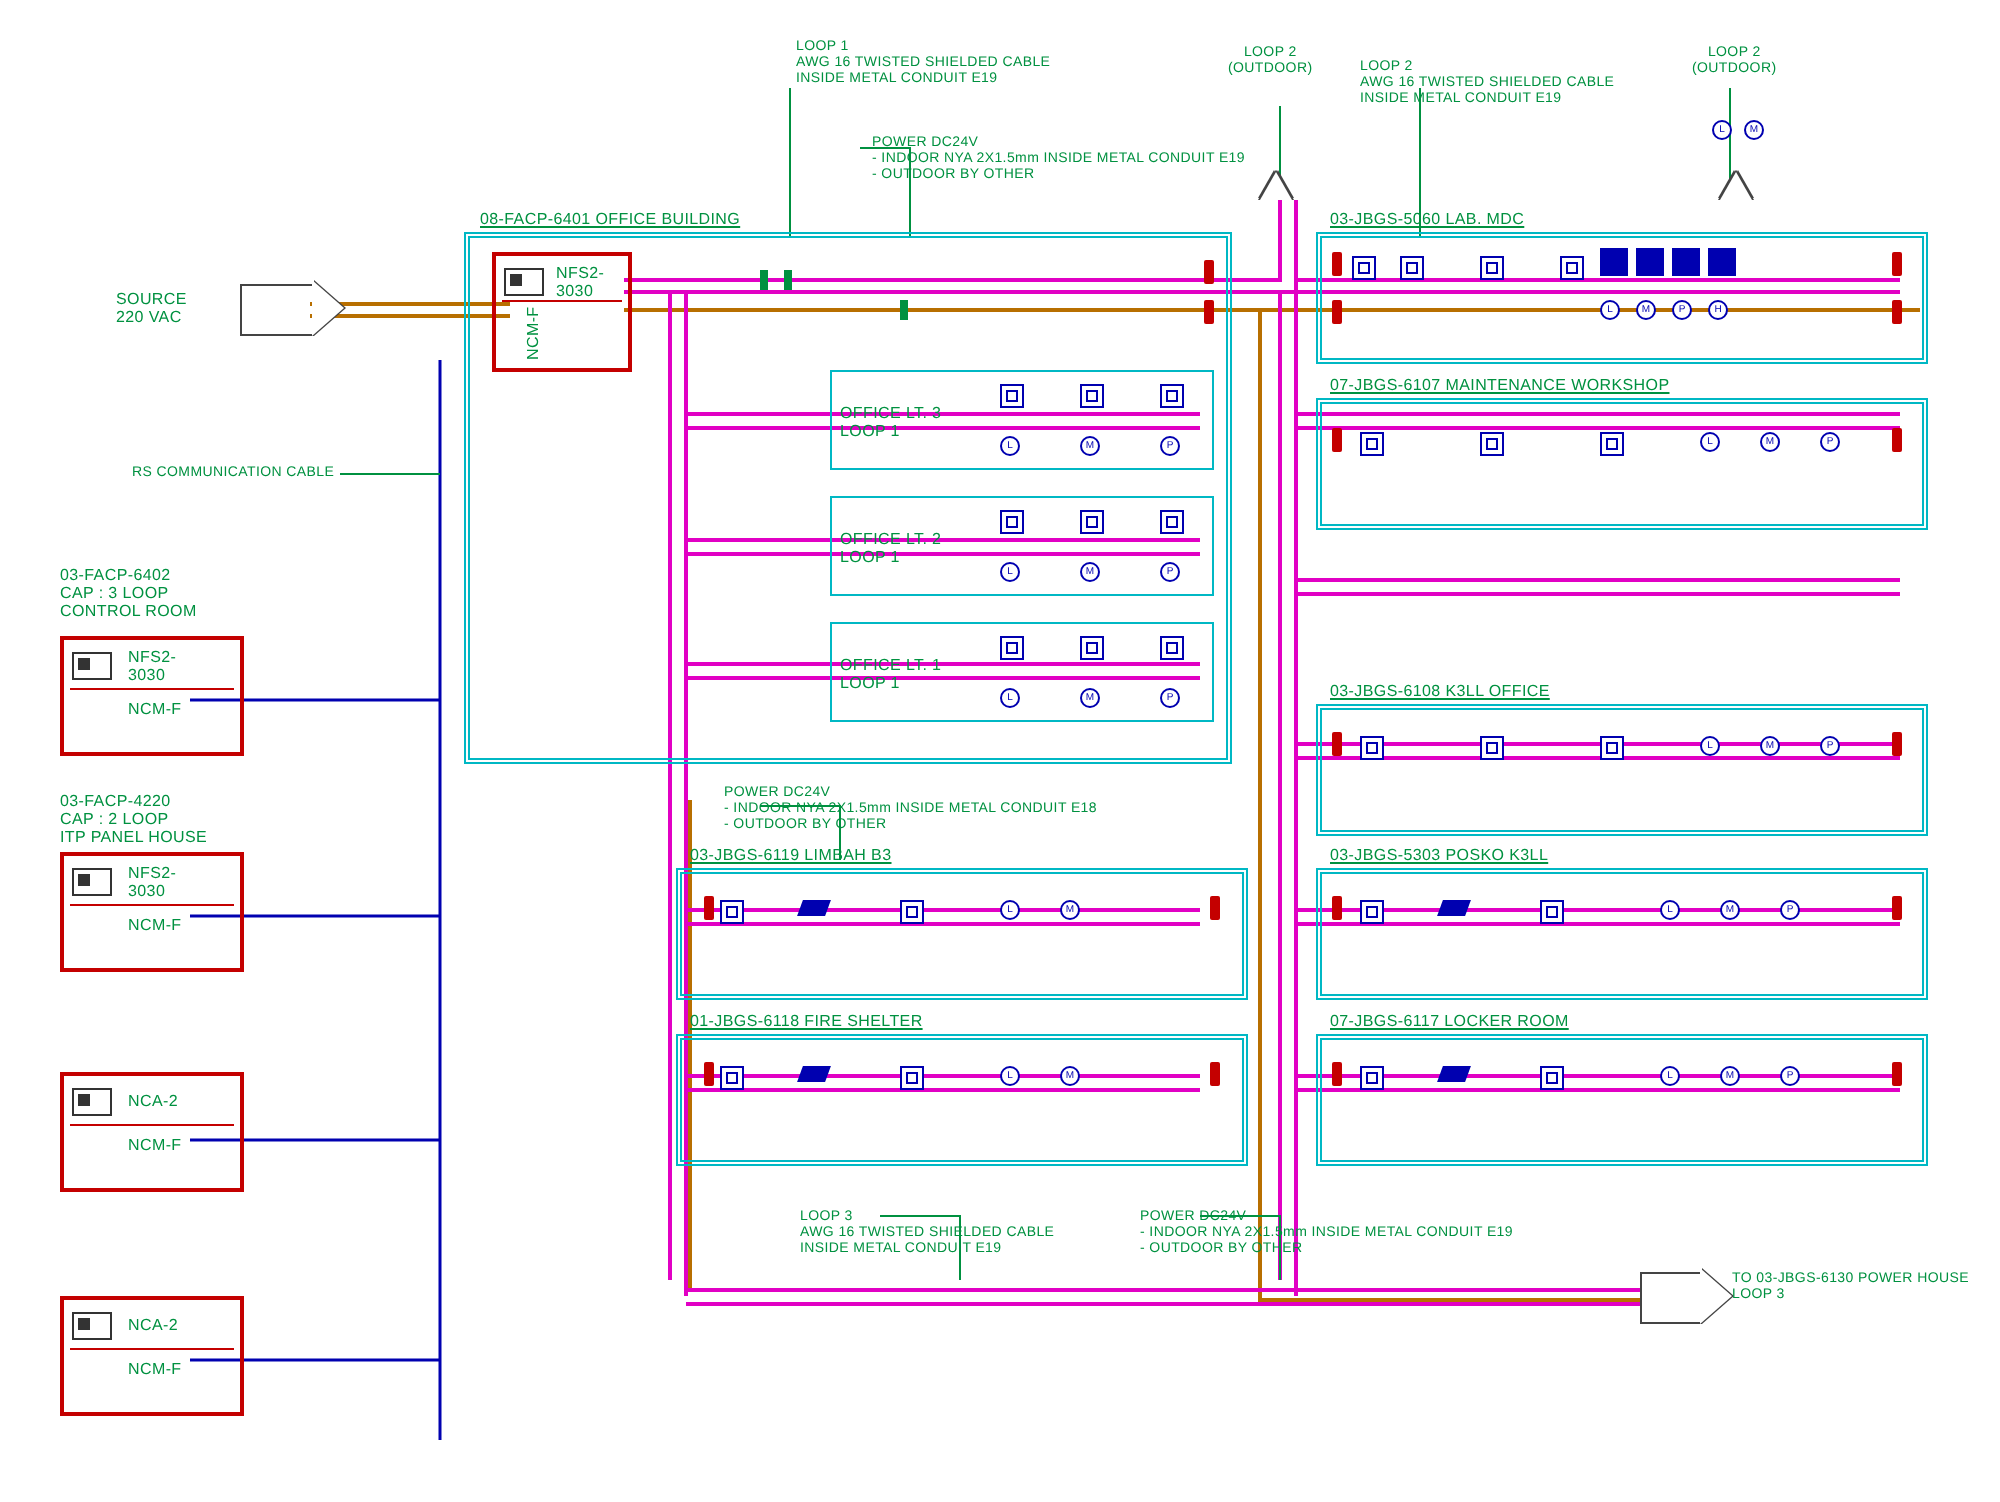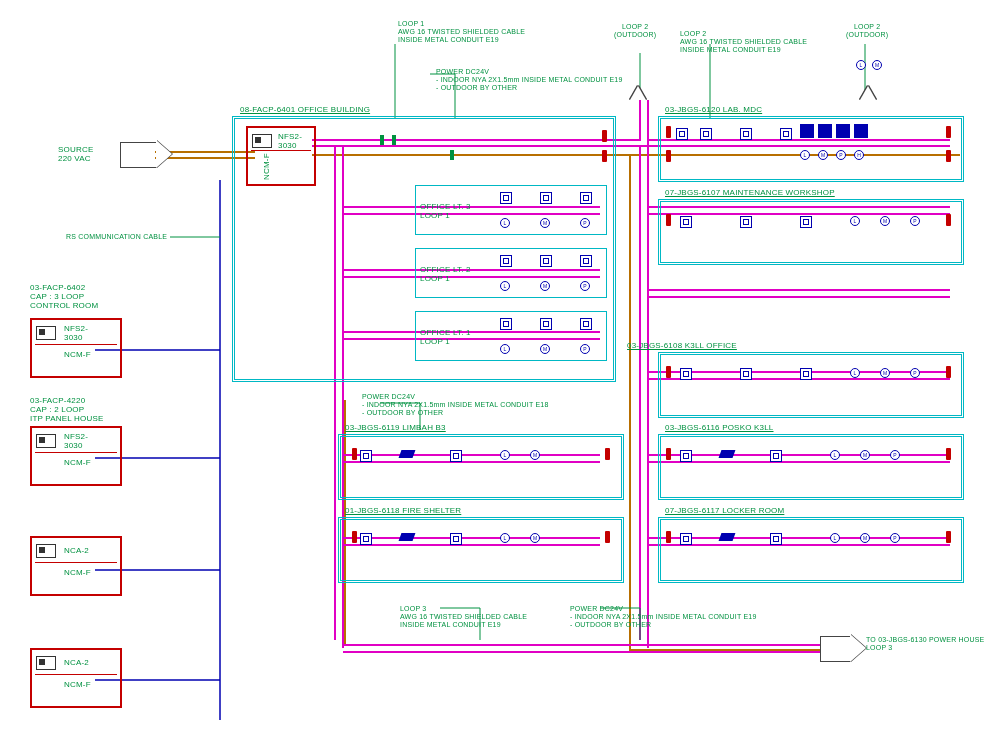--- a/index.html
+++ b/index.html
@@ -177,30 +177,30 @@
 <div class="dev-red" style="left:605px;top:448px"></div>
 
 <div class="dev-sq" style="left:360px;top:533px"></div>
 <div class="dev-blue-par" style="left:400px;top:533px"></div>
 <div class="dev-sq" style="left:450px;top:533px"></div>
 <div class="dot" style="left:500px;top:533px">L</div>
 <div class="dot" style="left:530px;top:533px">M</div>
 <div class="dev-red" style="left:352px;top:531px"></div>
 <div class="dev-red" style="left:605px;top:531px"></div>
 
-<div class="lbl ul" style="left:665px;top:105px">03-JBGS-6120 LAB. MDC</div>
+<div class="lbl ul" style="left:665px;top:105px">03-JBGS-5060 LAB. MDC</div>
 <div class="box-cyan-dbl" style="left:658px;top:116px;width:300px;height:60px"></div>
 
 <div class="lbl ul" style="left:665px;top:188px">07-JBGS-6107 MAINTENANCE WORKSHOP</div>
 <div class="box-cyan-dbl" style="left:658px;top:199px;width:300px;height:60px"></div>
 
-<div class="lbl ul" style="left:627px;top:341px">03-JBGS-6108 K3LL OFFICE</div>
+<div class="lbl ul" style="left:665px;top:341px">03-JBGS-6108 K3LL OFFICE</div>
 <div class="box-cyan-dbl" style="left:658px;top:352px;width:300px;height:60px"></div>
 
-<div class="lbl ul" style="left:665px;top:423px">03-JBGS-6116 POSKO K3LL</div>
+<div class="lbl ul" style="left:665px;top:423px">03-JBGS-5303 POSKO K3LL</div>
 <div class="box-cyan-dbl" style="left:658px;top:434px;width:300px;height:60px"></div>
 
 <div class="lbl ul" style="left:665px;top:506px">07-JBGS-6117 LOCKER ROOM</div>
 <div class="box-cyan-dbl" style="left:658px;top:517px;width:300px;height:60px"></div>
 
 <div class="dev-sq" style="left:676px;top:128px"></div>
 <div class="dev-sq" style="left:700px;top:128px"></div>
 <div class="dev-sq" style="left:740px;top:128px"></div>
 <div class="dev-sq" style="left:780px;top:128px"></div>
 <div style="position:absolute;left:800px;top:124px;width:14px;height:14px;background:#0000b0"></div>

